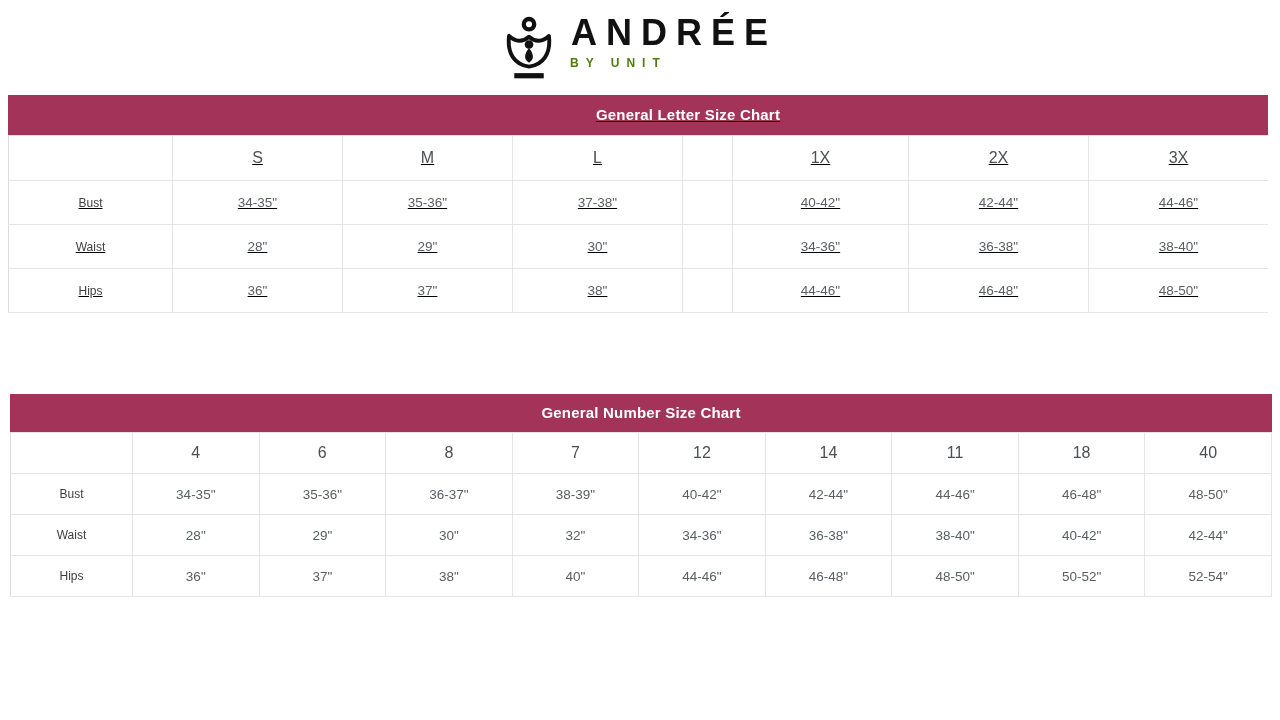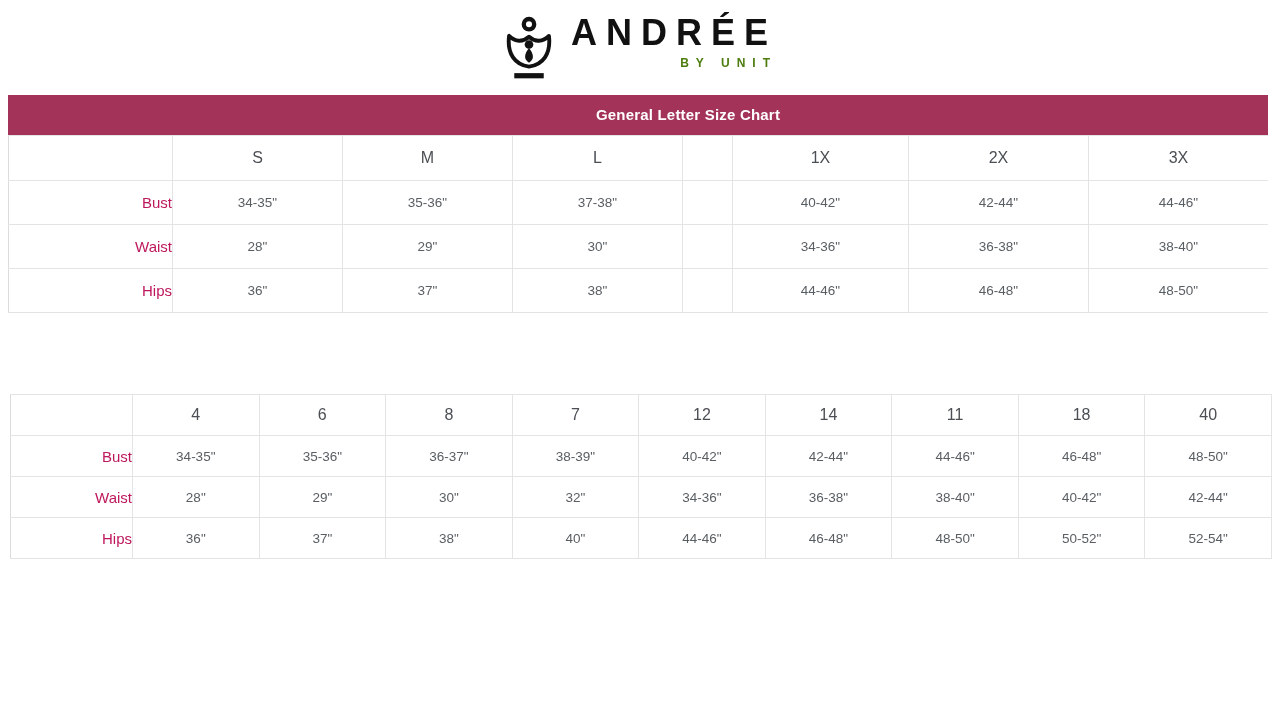--- a/index.html
+++ b/index.html
@@ -11,21 +11,21 @@
   }
   
   .logo-wrap {
     padding-top: 13px;
     display: flex;
     justify-content: center;
     align-items: flex-start;
     height: 95px;
   }
   .logo-icon { width: 52px; height: 66px; margin-right: 10px; margin-top: 2px; }
-  .logo-text { display: flex; flex-direction: column; align-items: flex-end; }
+  .logo-text { display: flex; flex-direction: column; align-items: flex-start; }
   .brand-name {
     font-size: 36px;
     font-weight: bold;
     color: #111111;
     letter-spacing: 9px;
     line-height: 1.1;
     margin-left: 6px; 
   }
   .brand-tagline {
     font-size: 12px;
@@ -33,20 +33,21 @@
     color: #4d7c0f;
     letter-spacing: 7px;
     margin-top: 3px;
     margin-left: 5px;
   }
   
   .table1-wrap {
     margin-left: 8px;
     width: 1260px;
     overflow: hidden;
+    text-decoration: underline;
   }
   .table2-wrap {
     margin-left: 10px;
     margin-top: 81px;
     width: 1262px;
   }
   .chart-title {
     background: #a33358;
     color: #ffffff;
     font-size: 15px;
@@ -73,21 +74,21 @@
   .t1 th { height: 45px; }
   .t1 td { height: 44px; }
   .t2 th { height: 41px; }
   .t2 td { height: 41px; }
   th {
     font-weight: normal;
     font-size: 16px;
     color: #4b4f54;
   }
   td { font-size: 13.5px; color: #595e63; }
-  td.row-label { font-size: 15px; color: #be185d; text-align: right; }
+  td.row-label { font-size: 12px; color: #404040; }
   tr > *:first-child { border-left-color: #dcdcdc; }
 </style>
 </head>
 <body>
 
 <div class="logo-wrap">
   <svg class="logo-icon" viewBox="0 0 60 74" fill="none" xmlns="http://www.w3.org/2000/svg">
     <circle cx="30" cy="9.5" r="6" stroke="#111111" stroke-width="5" fill="none"></circle>
     <path d="M7 23 C4.5 44 14 56.5 30 58.5 C46 56.5 55.5 44 53 23
              C46 30 37 30.5 30 24 C23 30.5 14 30 7 23 Z" stroke="#111111" stroke-width="4.5" stroke-linejoin="round" fill="none"></path>
@@ -160,20 +161,21 @@
           <td>44-46"</td>
           <td>46-48"</td>
           <td>48-50"</td>
           <td></td>
         </tr>
       </tbody>
     </table>
 </div>
 
 <div class="table2-wrap">
+  <div class="chart-title t2-title">General Number Size Chart</div>
   <table class="t2">
     <colgroup>
       <col style="width:122px">
         <col>
         <col>
         <col>
         <col>
         <col>
         <col>
         <col>

